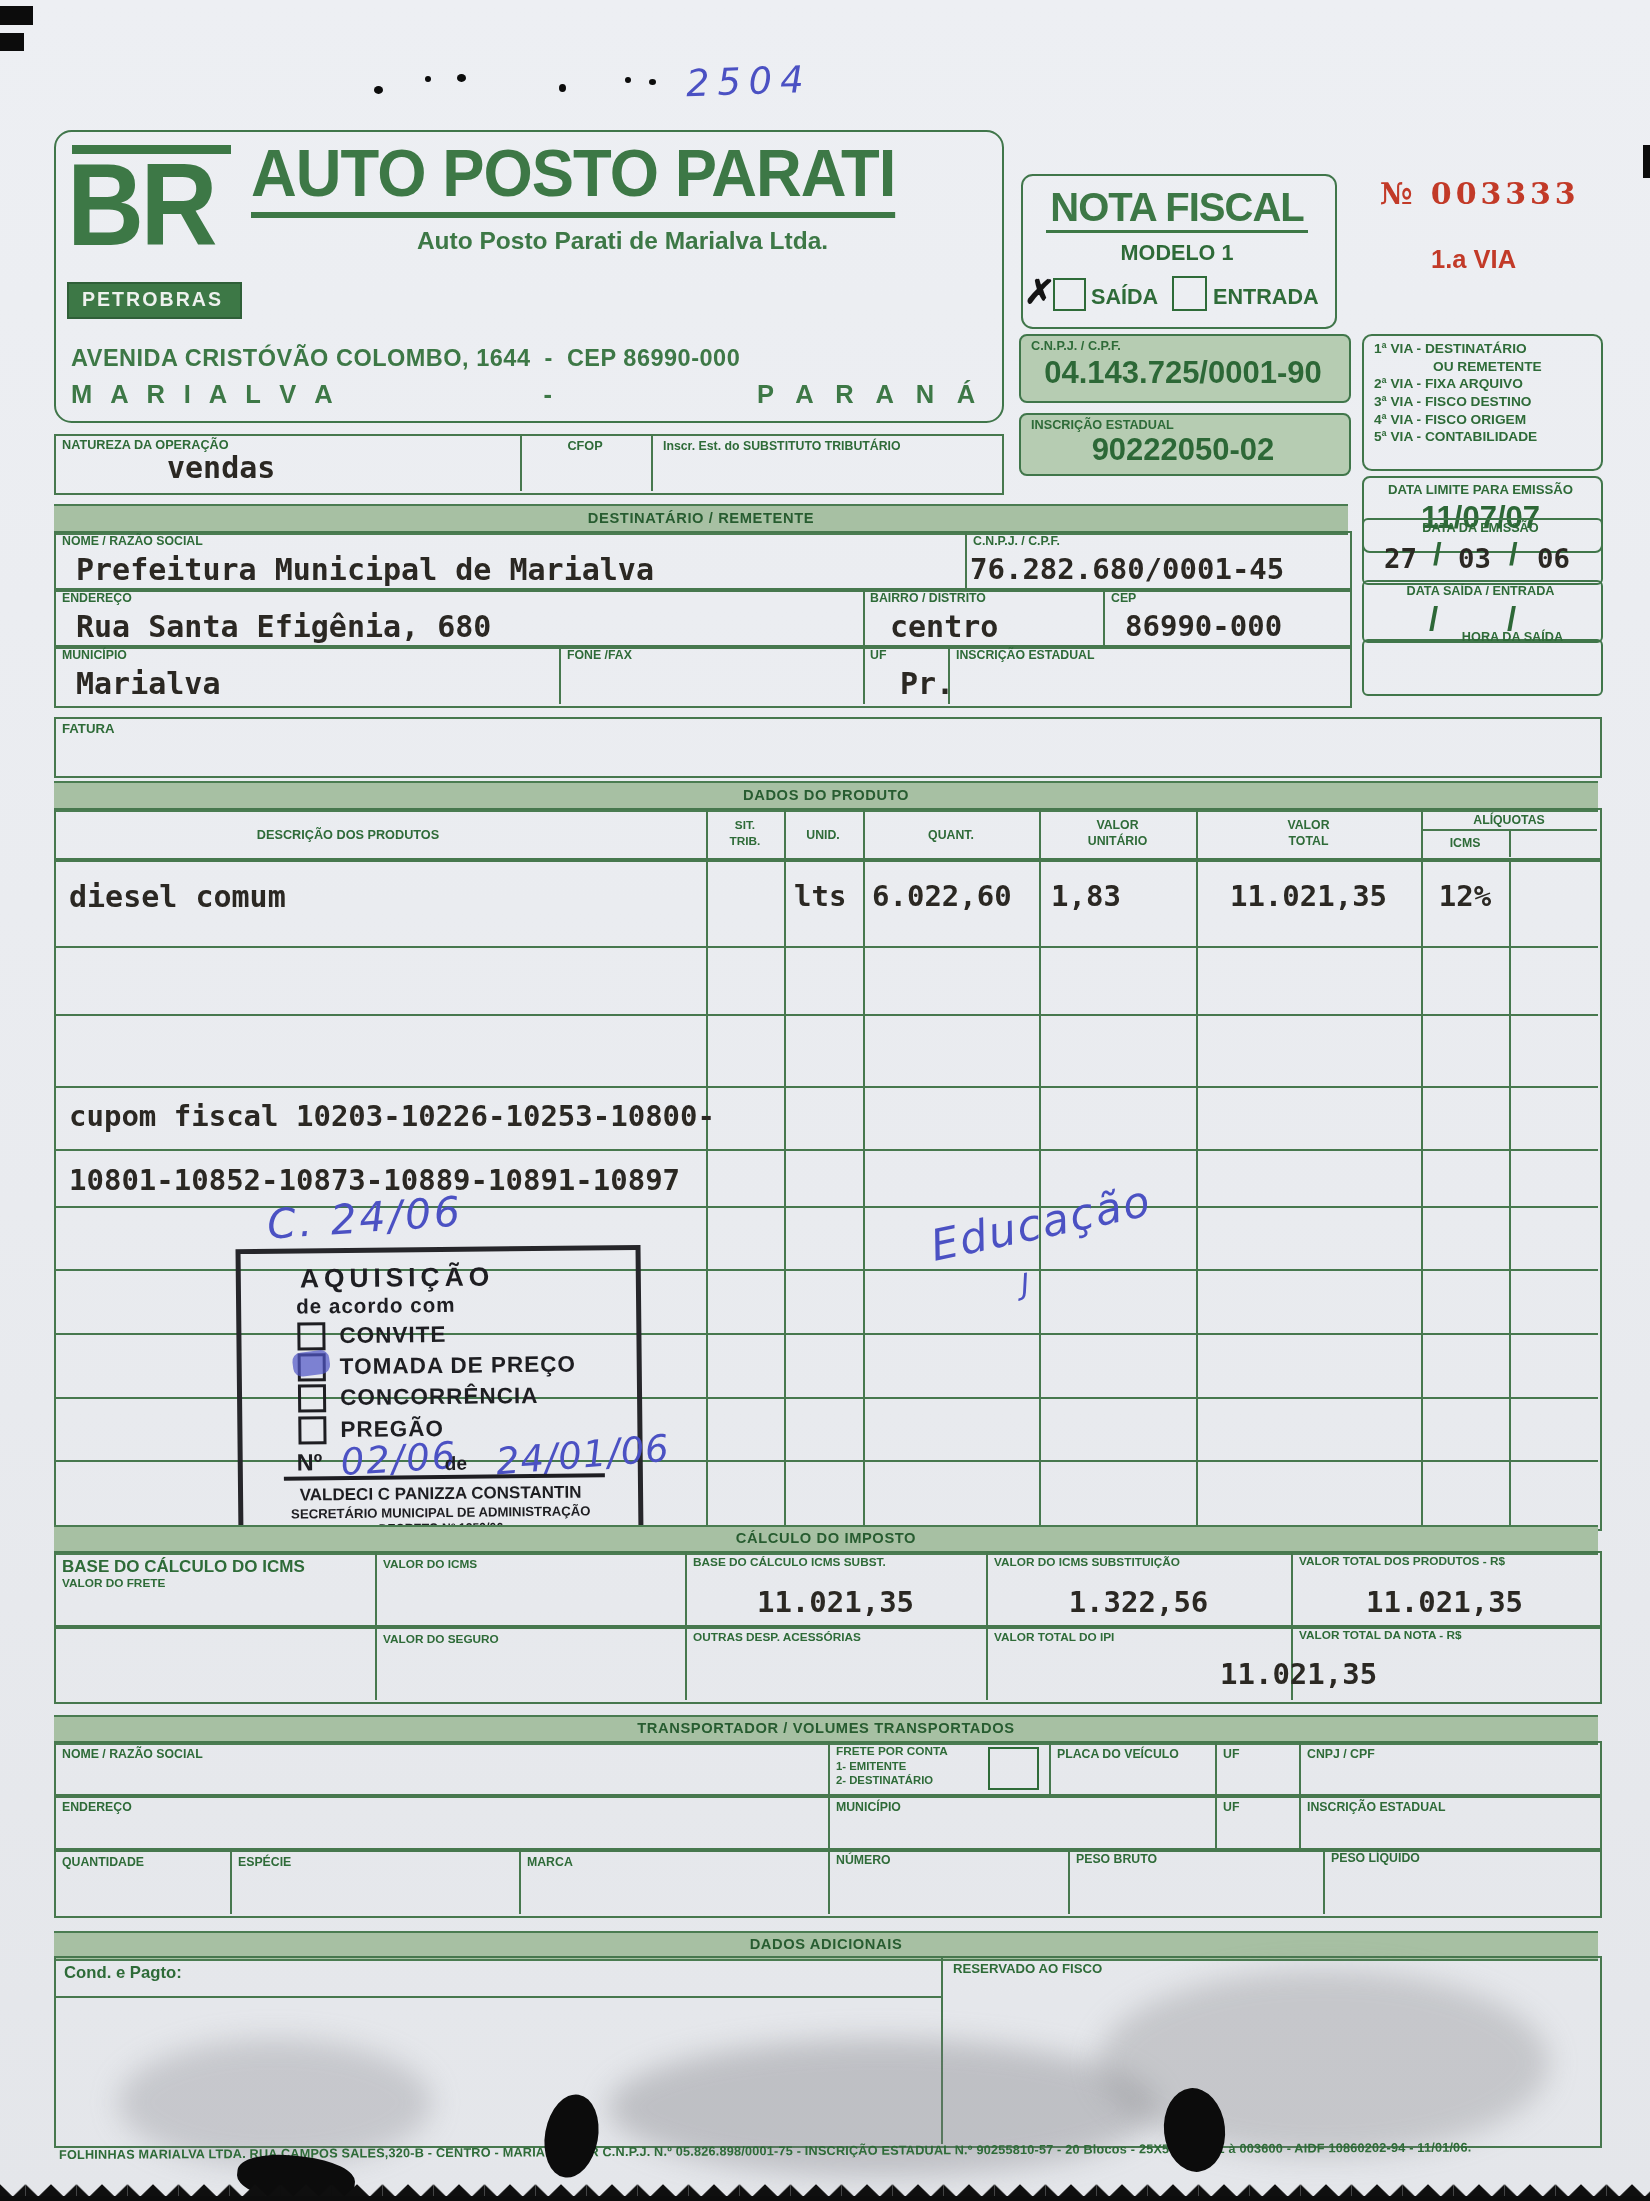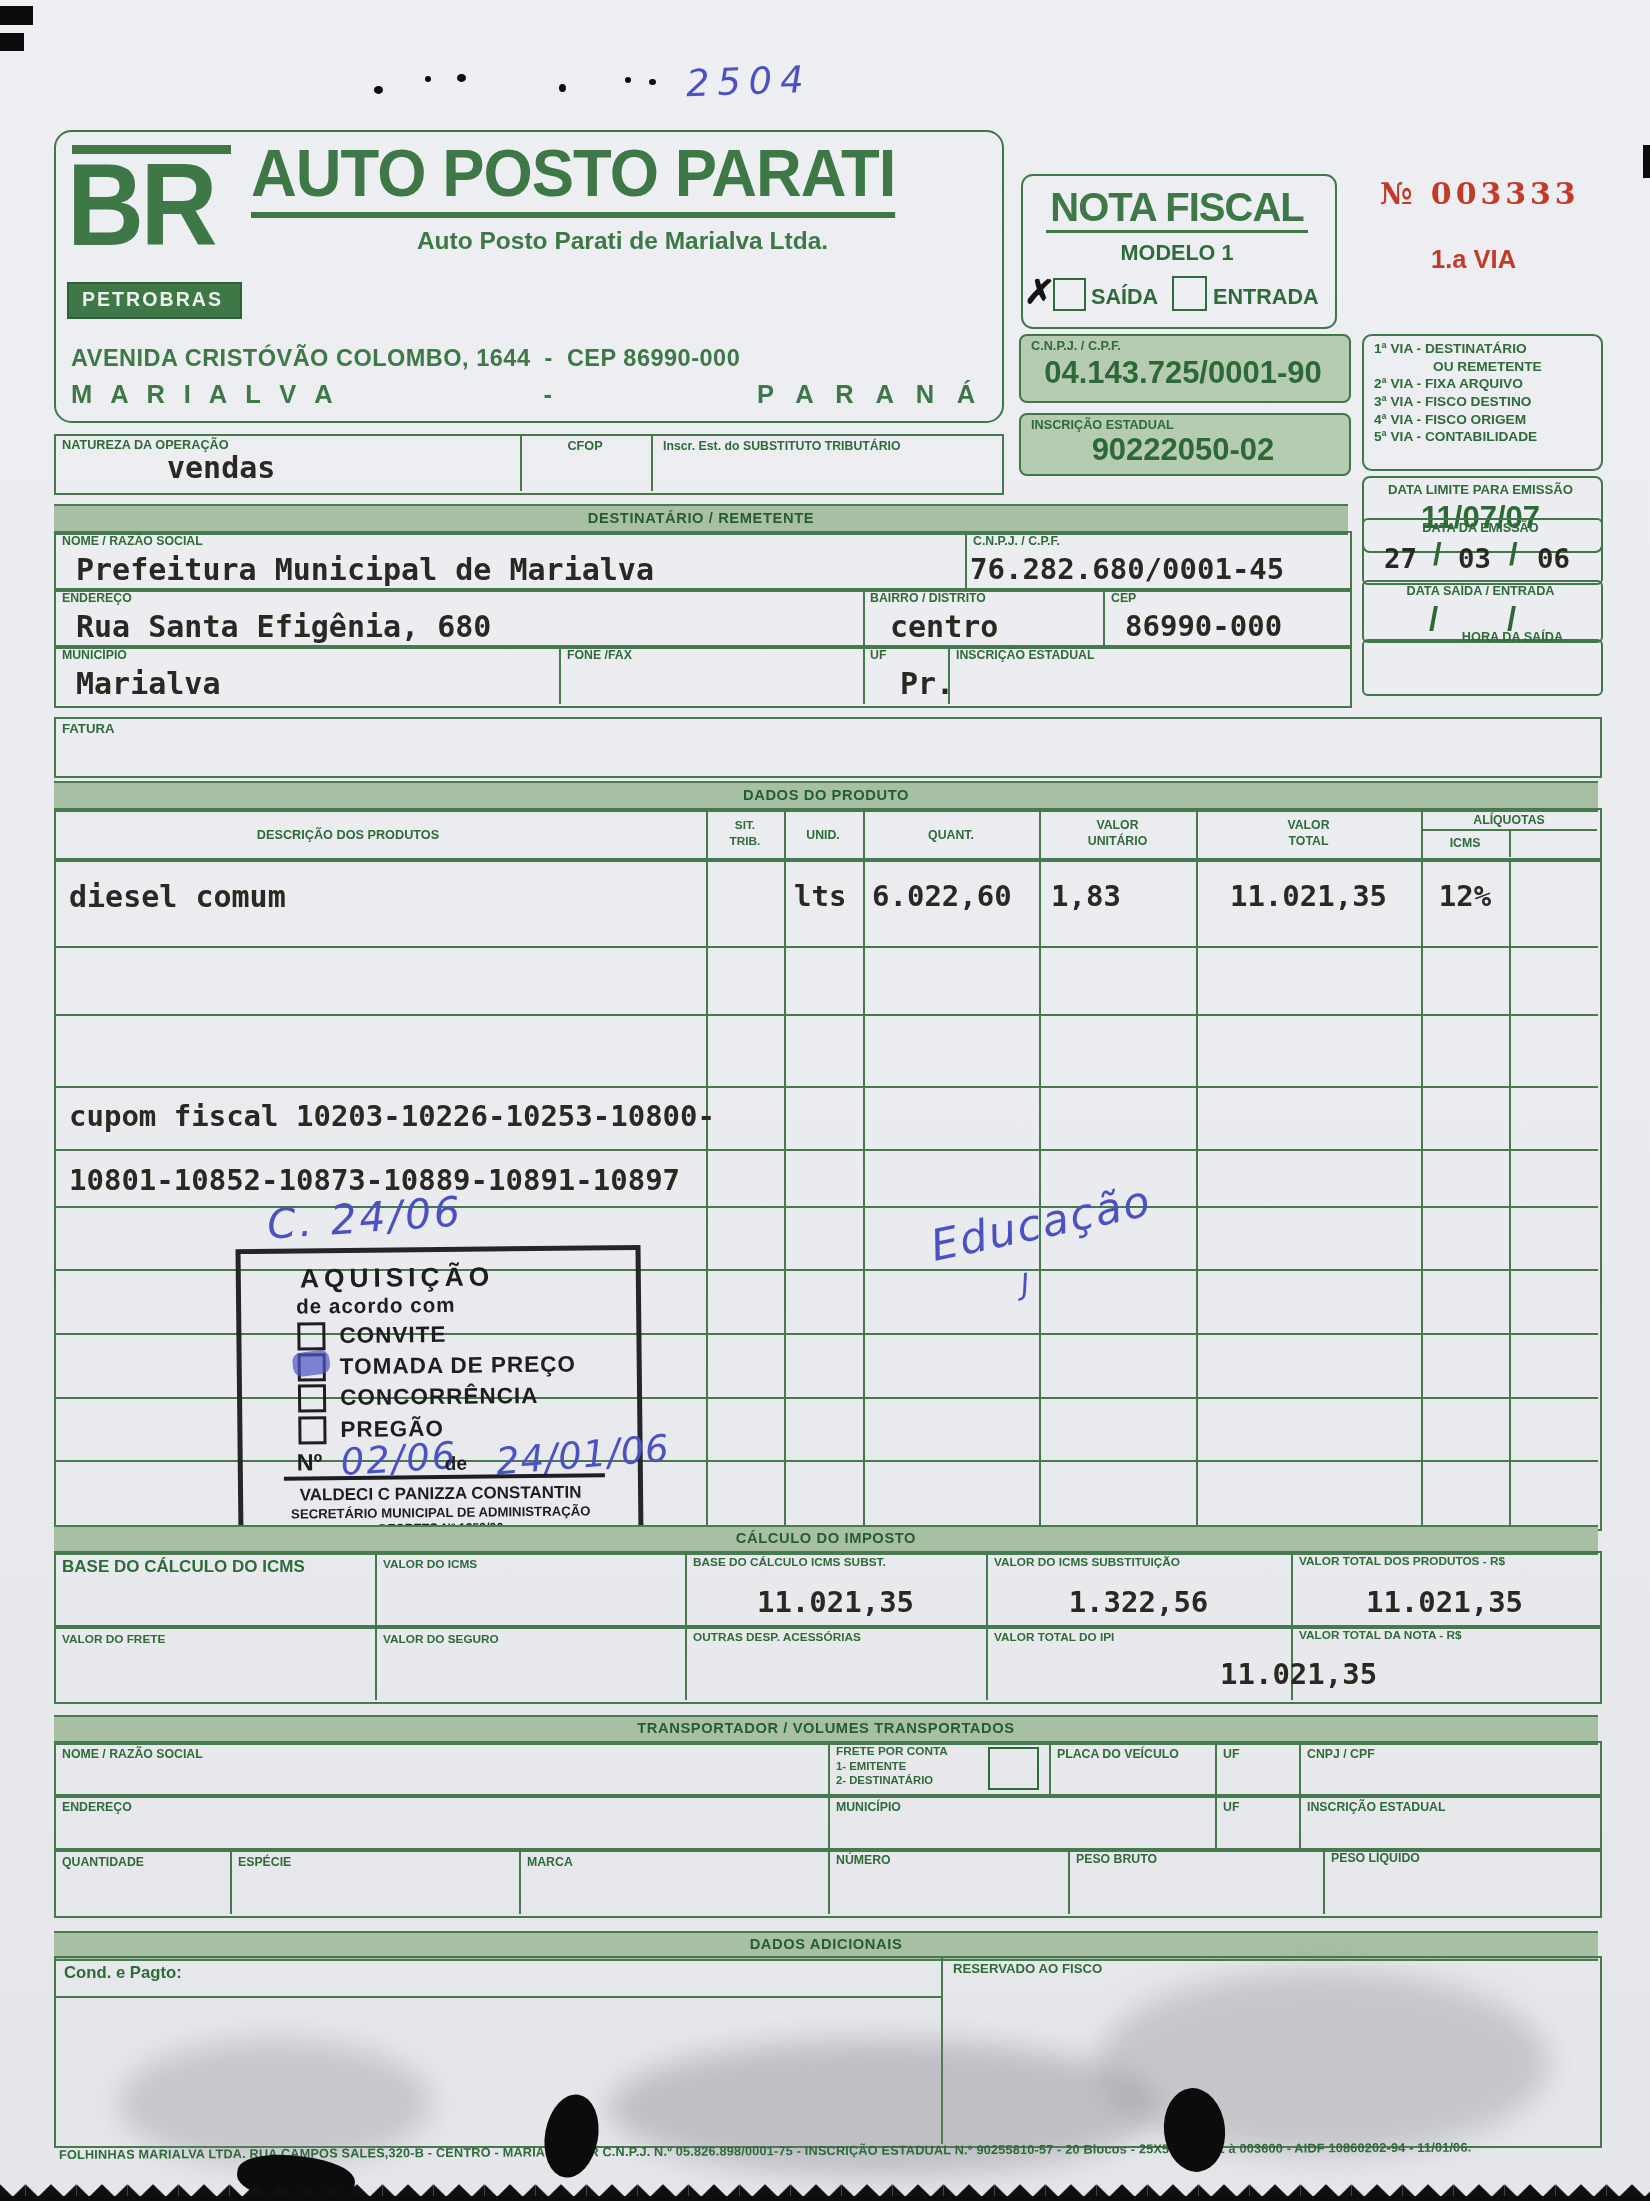--- a/index.html
+++ b/index.html
@@ -240,21 +240,21 @@
   <div class="lbl" style="left:994px;top:1556px;font-size:11.8px;">VALOR DO ICMS SUBSTITUIÇÃO</div>
   <div class="typed" style="left:986px;top:1588px;width:305px;text-align:center;font-size:29px;">1.322,56</div>
   <div class="lbl" style="left:1299px;top:1555px;font-size:11.8px;">VALOR TOTAL DOS PRODUTOS - R$</div>
   <div class="typed" style="left:1291px;top:1588px;width:307px;text-align:center;font-size:29px;">11.021,35</div>
 
   <div class="cell" style="left:54px;top:1625px;width:1544px;height:75px;"></div>
   <div class="vline" style="left:375px;top:1625px;height:75px;"></div>
   <div class="vline" style="left:685px;top:1625px;height:75px;"></div>
   <div class="vline" style="left:986px;top:1625px;height:75px;"></div>
   <div class="vline" style="left:1291px;top:1625px;height:75px;"></div>
-  <div class="lbl" style="left:62px;top:1633px;font-size:11.8px;text-align:right;">VALOR DO FRETE</div>
+  <div class="lbl" style="left:62px;top:1577px;font-size:11.8px;text-align:right;">VALOR DO FRETE</div>
   <div class="lbl" style="left:383px;top:1633px;font-size:11.8px;">VALOR DO SEGURO</div>
   <div class="lbl" style="left:693px;top:1631px;font-size:11.8px;">OUTRAS DESP. ACESSÓRIAS</div>
   <div class="lbl" style="left:994px;top:1631px;font-size:11.8px;">VALOR TOTAL DO IPI</div>
   <div class="lbl" style="left:1299px;top:1629px;font-size:11.8px;">VALOR TOTAL DA NOTA - R$</div>
   <div class="typed" style="left:1220px;top:1660px;font-size:29px;">11.021,35</div>
 
   <div class="band" style="left:54px;top:1715px;width:1544px;height:25.5px;line-height:23.5px;">TRANSPORTADOR / VOLUMES TRANSPORTADOS</div>
   <div class="cell" style="left:54px;top:1741px;width:1544px;height:53px;"></div>
   <div class="lbl" style="left:62px;top:1748px;font-size:12.3px;">NOME / RAZÃO SOCIAL</div>
   <div class="vline" style="left:828px;top:1741px;height:53px;"></div>

